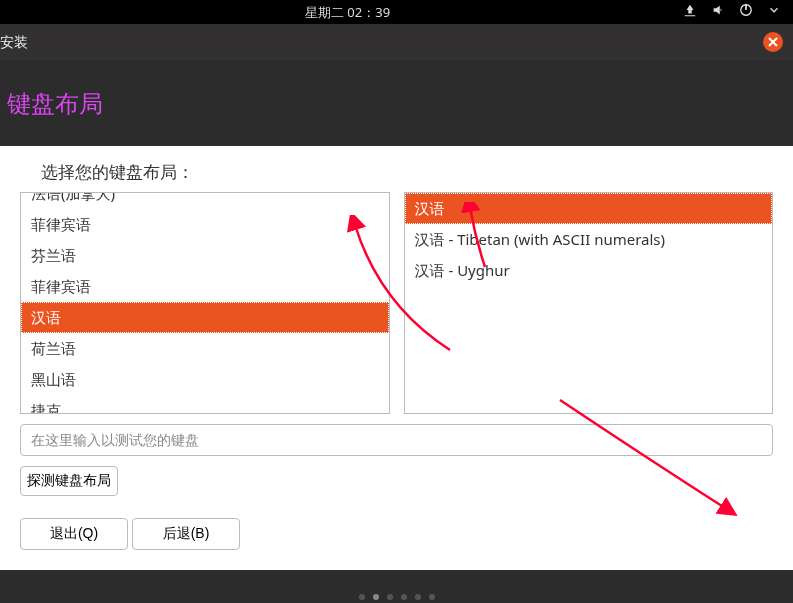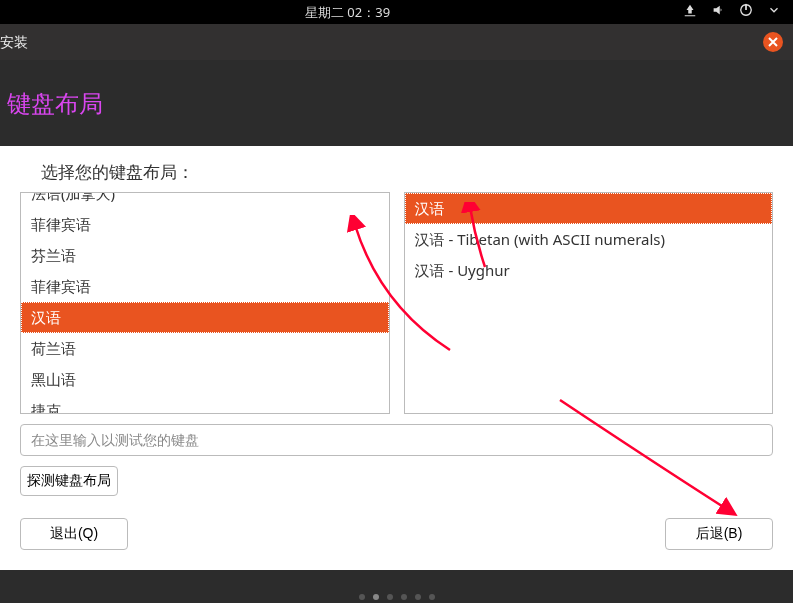--- a/index.html
+++ b/index.html
@@ -95,22 +95,22 @@
       margin-top: 10px;
       padding: 5px 6px;
       border: 1px solid #bbb;
       border-radius: 4px;
       background: #fff;
       font-size: 14px;
       cursor: pointer;
     }
     .footer-btns {
       display: flex;
-      justify-content: space-between;
-      gap: 10px;
+      justify-content: flex-start;
+      gap: 4px;
       margin-top: 22px;
     }
     .footer-btn {
       padding: 6px 0;
       width: 108px;
       border: 1px solid #bbb;
       border-radius: 4px;
       background: #fff;
       font-size: 14px;
       cursor: pointer;

